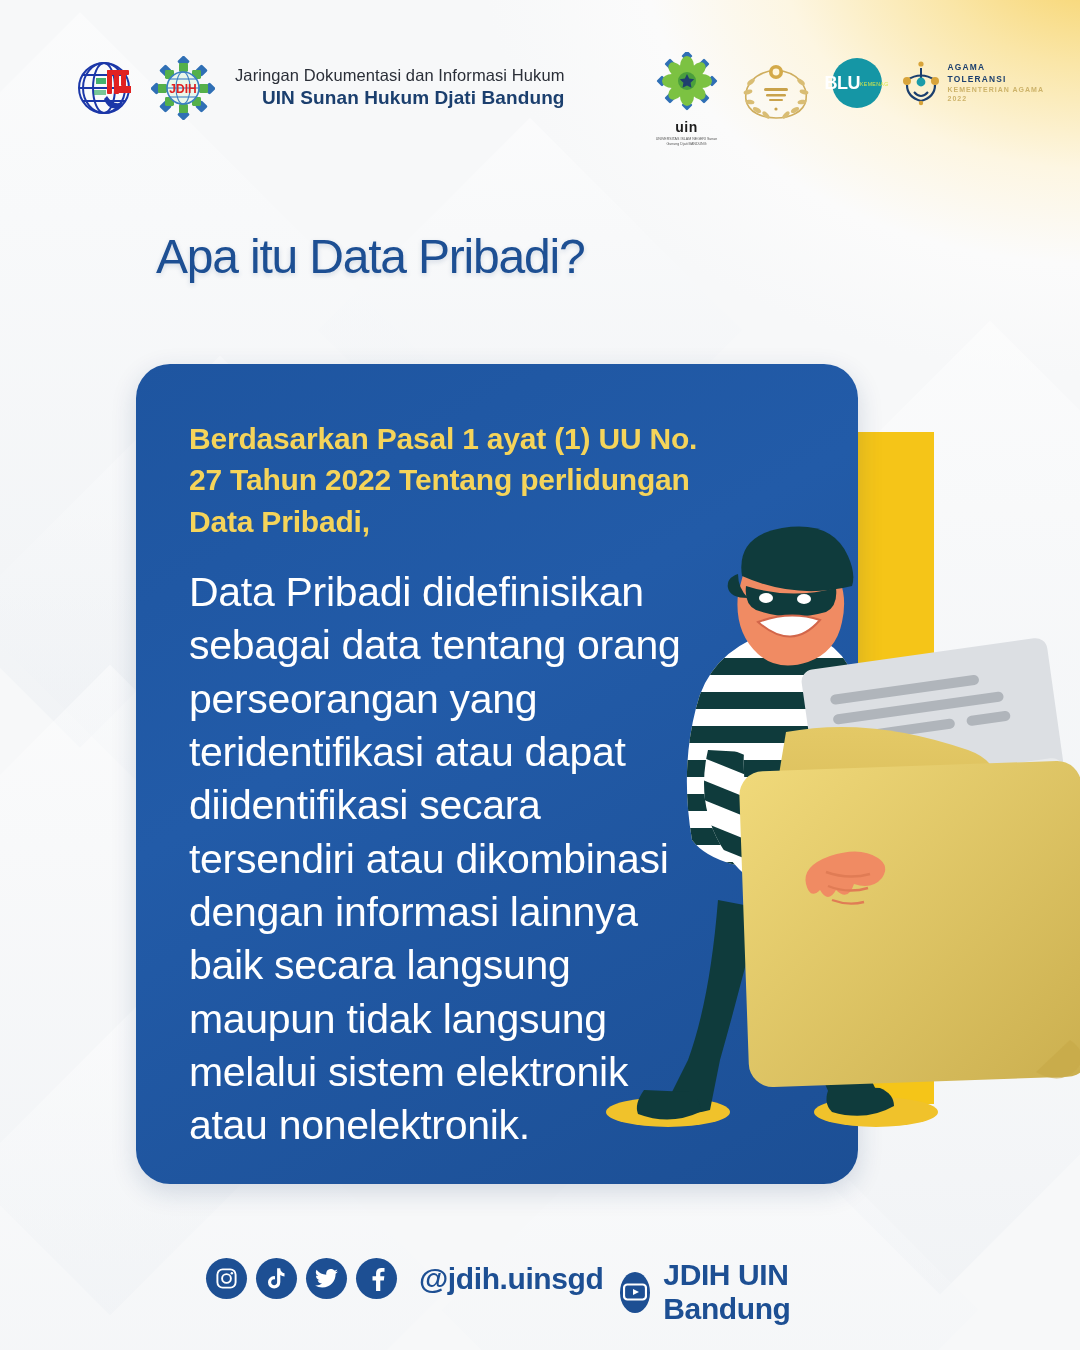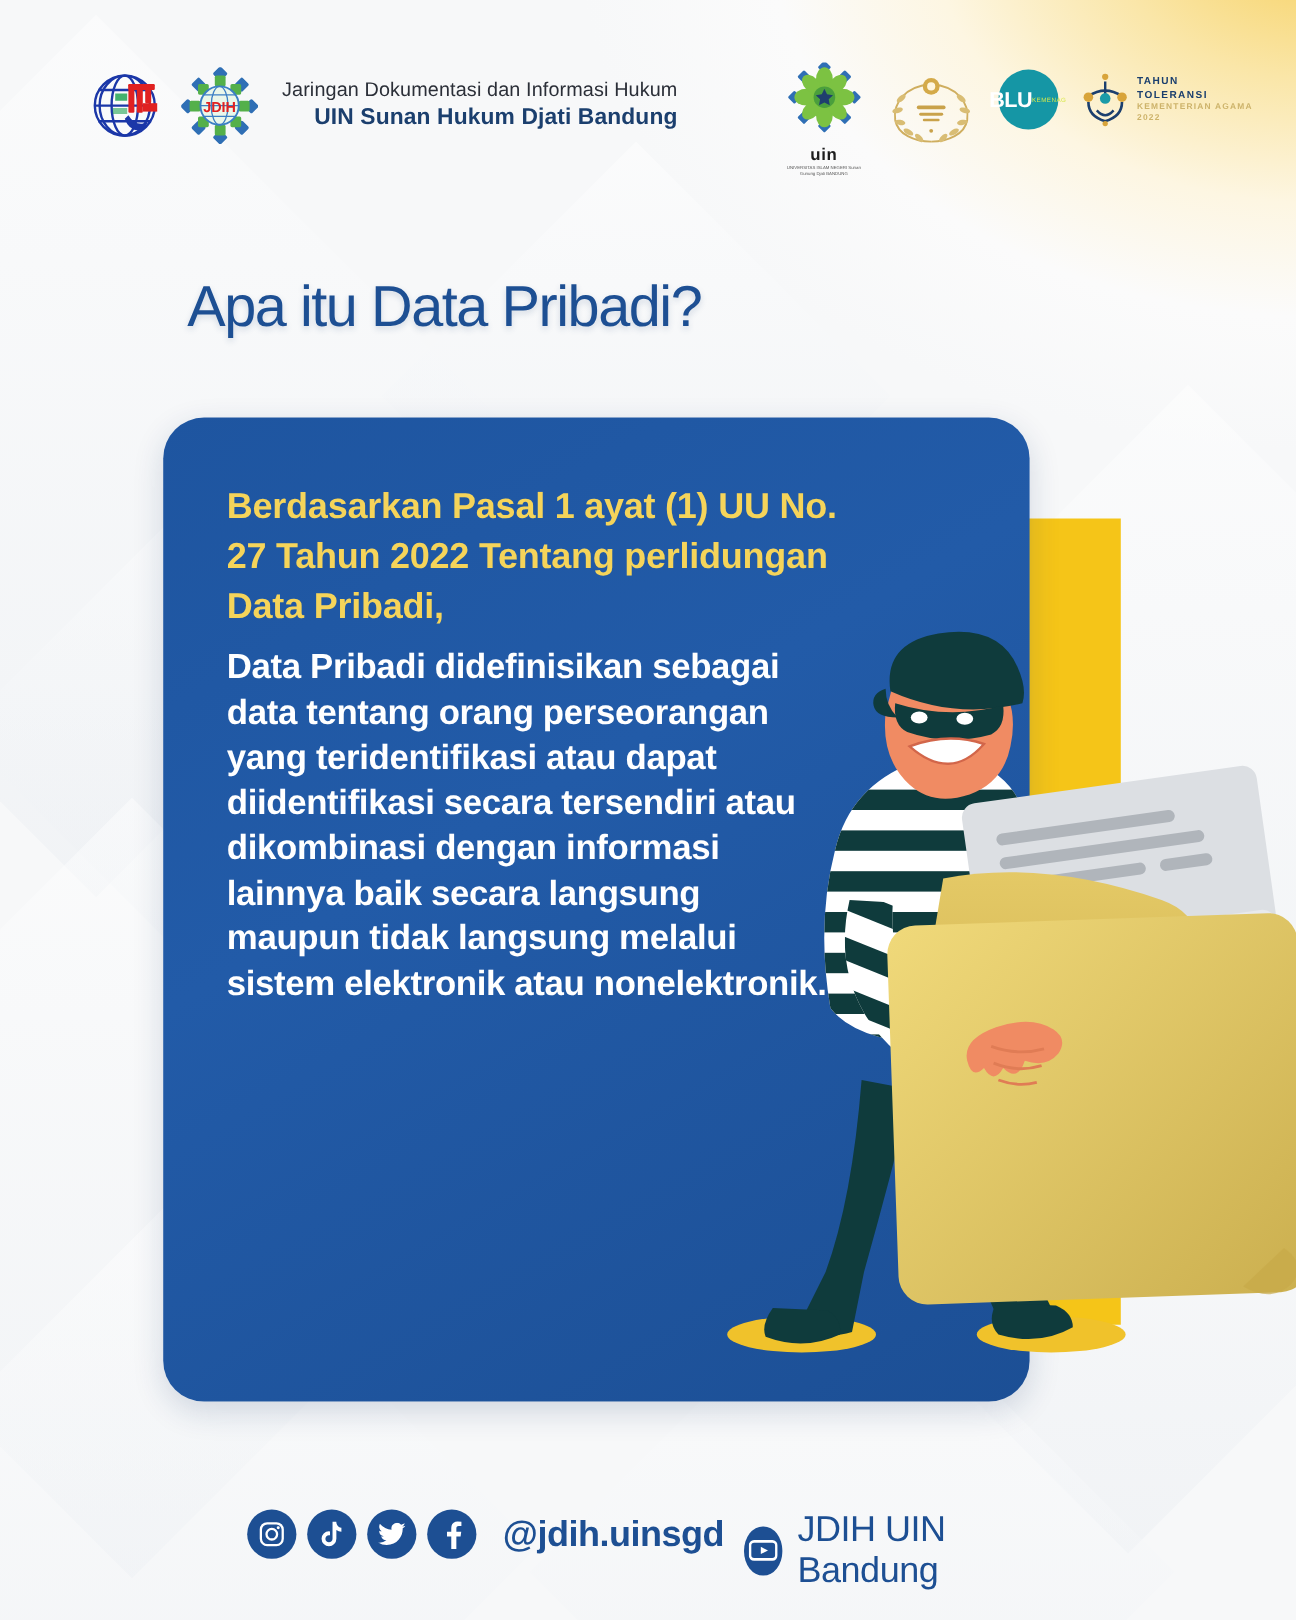--- a/index.html
+++ b/index.html
@@ -71,33 +71,33 @@
   }
 
   
   .yellowpanel{
     position:absolute; left:662px; top:432px; width:272px; height:672px;
     background:#f5c518; border-radius:52px 0 0 18px;
   }
 
   
   .bluecard{
-    position:absolute; left:136px; top:348px; width:722px; height:820px;
+    position:absolute; left:136px; top:364px; width:722px; height:820px;
     background:linear-gradient(150deg,#1e55a0 0%,#225ba8 40%,#1c4f95 100%);
     border-radius:34px;
     box-shadow:0 8px 26px rgba(20,50,100,.16);
   }
   .ctext{ position:absolute; left:53px; top:54px; width:510px; }
   .pasal{
     color:#f5d45a; font-size:30px; font-weight:bold; line-height:1.38;
     letter-spacing:-.2px;
   }
   .body{
-    color:#ffffff; font-size:29px; font-weight:bold; line-height:1.30;
-    letter-spacing:-.3px; margin-top:12px;
+    color:#ffffff; font-size:41px; font-weight:normal; line-height:1.30;
+    letter-spacing:-.3px; margin-top:24px;
   }
 
   
   .illus{ position:absolute; left:600px; top:520px; width:480px; height:640px; }
   .illus svg{ display:block; }
 
   
   .footer{
     position:absolute; left:0; top:1258px; width:856px; height:66px;
     display:flex; align-items:center;
@@ -105,21 +105,21 @@
   .socialset{ position:absolute; left:206px; top:0; display:flex; align-items:center; gap:9px; }
   .sicon{
     width:41px;height:41px;border-radius:50%;background:#1d4f93;
     display:flex;align-items:center;justify-content:center;
   }
   .handle{
     margin-left:13px; font-size:30px; font-weight:bold; color:#1d4f93;
     letter-spacing:-.4px;
   }
   .ytset{ position:absolute; left:620px; top:0; display:flex; align-items:center; gap:13px; }
-  .ytlabel{ font-size:30px; font-weight:normal; color:#1d4f93; letter-spacing:-.4px; }
+  .ytlabel{ font-size:30px; font-weight:bold; color:#1d4f93; letter-spacing:-.4px; }
 </style>
 </head>
 <body>
 
 <div class="poster">
 
   <div class="bgfacets">
     <i class="f1"></i>
       <i class="f2"></i>
       <i class="f3"></i>
@@ -273,21 +273,21 @@
           <path d="M21 8 V20" stroke="#1b3f6e" stroke-width="2"></path>
           <path d="M7 20 q14 -9 28 0" stroke="#1b3f6e" stroke-width="2.2" fill="none"></path>
           <circle cx="7" cy="21" r="4" fill="#d8a43a"></circle>
           <circle cx="35" cy="21" r="4" fill="#d8a43a"></circle>
           <circle cx="21" cy="22" r="4.4" fill="#1b9ba8"></circle>
           <path d="M7 25 q0 12 14 16 q14 -4 14 -16" stroke="#1b3f6e" stroke-width="2.2" fill="none"></path>
           <path d="M14 32 q7 8 14 0" stroke="#1b3f6e" stroke-width="2" fill="none"></path>
           <circle cx="21" cy="43" r="2.2" fill="#d8a43a"></circle>
         </svg>
         <span class="tol-txt">
-          <div class="tol-1">TAHUN</div>
+          <div class="tol-1">AGAMA</div>
           <div class="tol-2">TOLERANSI</div>
           <div class="tol-3">KEMENTERIAN AGAMA</div>
           <div class="tol-4">2022</div>
         </span>
       </div>
 
     </div>
   </div>
 
   <div class="title">Apa itu Data Pribadi?</div>

